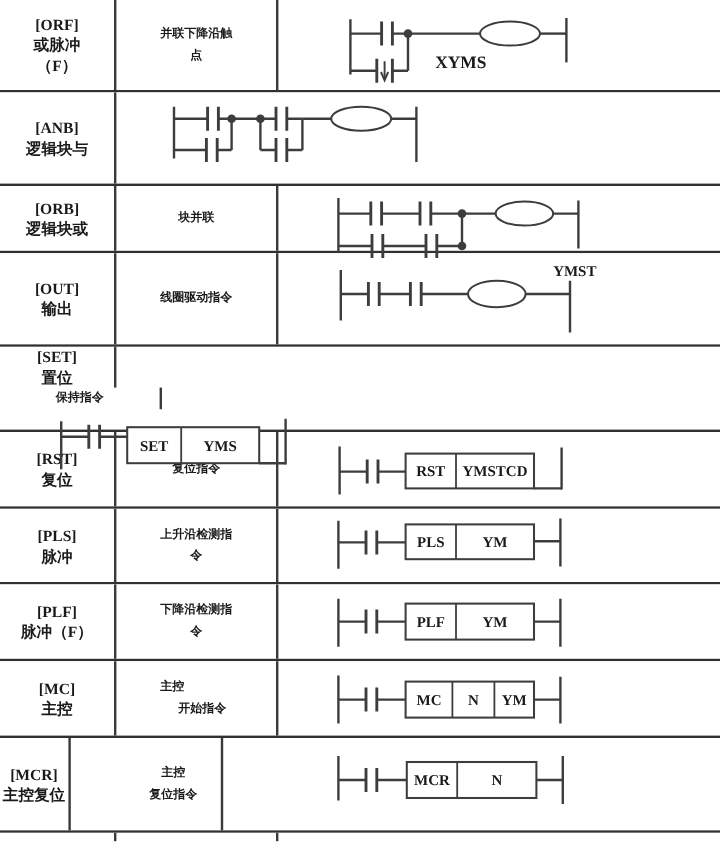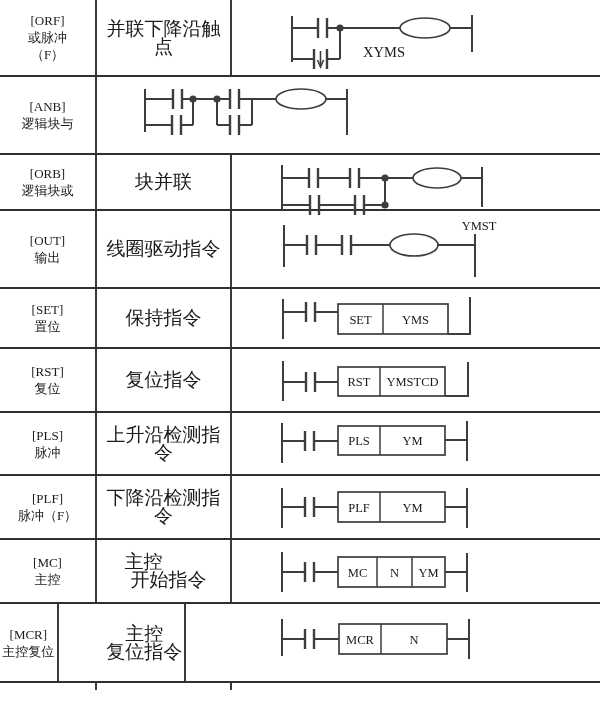--- a/index.html
+++ b/index.html
@@ -2,30 +2,30 @@
 <html><head>
 <meta charset="utf-8">
 <style>
   html,body{margin:0;padding:0;background:#fff;}
   .screen{
     width:600px;height:714px;background:#ffffff;overflow:hidden;position:relative;
     font-family:"Liberation Serif","DejaVu Serif",serif;color:#1a1a1a;
   }
   .trow{display:flex;box-sizing:border-box;border-bottom:2px solid #303030;background:#fff;}
   .trow.partial{border-bottom:none;}
-  .cell{box-sizing:border-box;height:100%;}
+  .cell{box-sizing:border-box;height:100%;font-weight:bold;}
   .col-mn{
     width:97px;border-right:2px solid #3a3a3a;
     display:flex;flex-direction:column;justify-content:center;align-items:center;
     text-align:center;font-size:13px;line-height:17px;
   }
   .col-ds{
     width:135px;border-right:2px solid #3a3a3a;
     display:flex;flex-direction:column;justify-content:center;align-items:center;
-    text-align:center;font-size:19px;line-height:18px;
+    text-align:center;font-size:10px;line-height:18px;
   }
   .col-dg{width:368px;position:relative;}
   .col-dg svg{display:block;}
   
   .trow[data-row="8"] .ds-line:nth-child(1){transform:translateX(-20px);}
   .trow[data-row="8"] .ds-line:nth-child(2){transform:translateX(5px);}
 </style>
 </head>
 <body>
 
@@ -180,21 +180,21 @@
             </g>
             <line x1="119" y1="34" x2="158" y2="34" stroke="#3d3d3d" stroke-width="2"></line>
             <ellipse cx="182" cy="34" rx="24" ry="11" fill="#ffffff" stroke="#3d3d3d" stroke-width="1.7"></ellipse>
             <line x1="206" y1="34" x2="243" y2="34" stroke="#3d3d3d" stroke-width="2"></line>
             <line x1="243" y1="23" x2="243" y2="66" stroke="#3d3d3d" stroke-width="2"></line>
             <text x="247" y="19" text-anchor="middle" font-size="12.5" fill="#1a1a1a" font-family="&quot;Liberation Serif&quot;,&quot;DejaVu Serif&quot;,serif">YMST</text>
           </svg>
         </div>
   </div>
 
-  <div class="trow" data-row="4" style="height: 60px;">
+  <div class="trow" data-row="4" style="height: 71px; flex-direction: column;">
     <div class="cell col-mn">
           <div class="mn-line">[SET]</div>
           <div class="mn-line">置位</div>
         </div>
     <div class="cell col-ds">
           <div class="ds-line">保持指令</div>
         </div>
     <div class="cell col-dg">
           <svg width="368" height="61" viewBox="0 0 368 61">
             <line x1="51" y1="10" x2="51" y2="50" stroke="#3d3d3d" stroke-width="2"></line>

